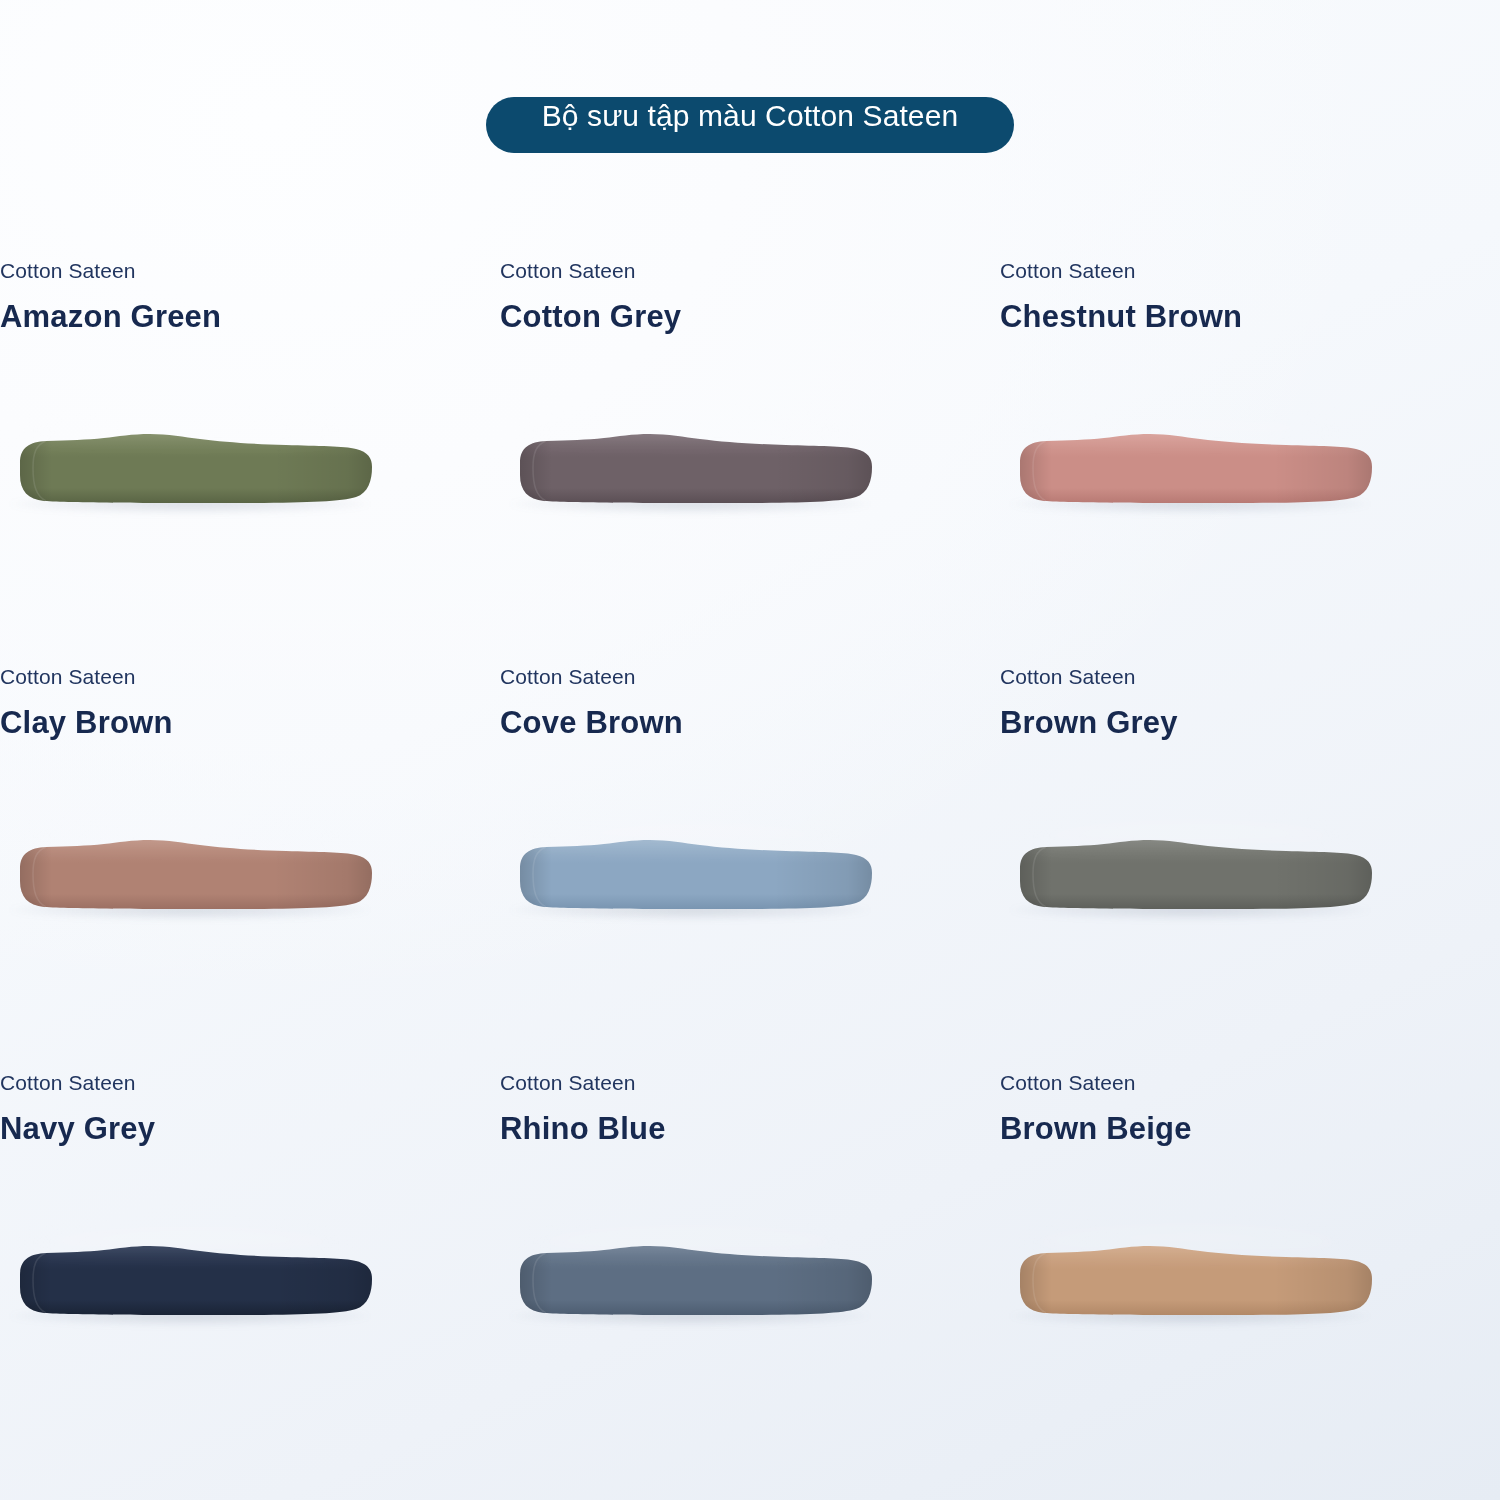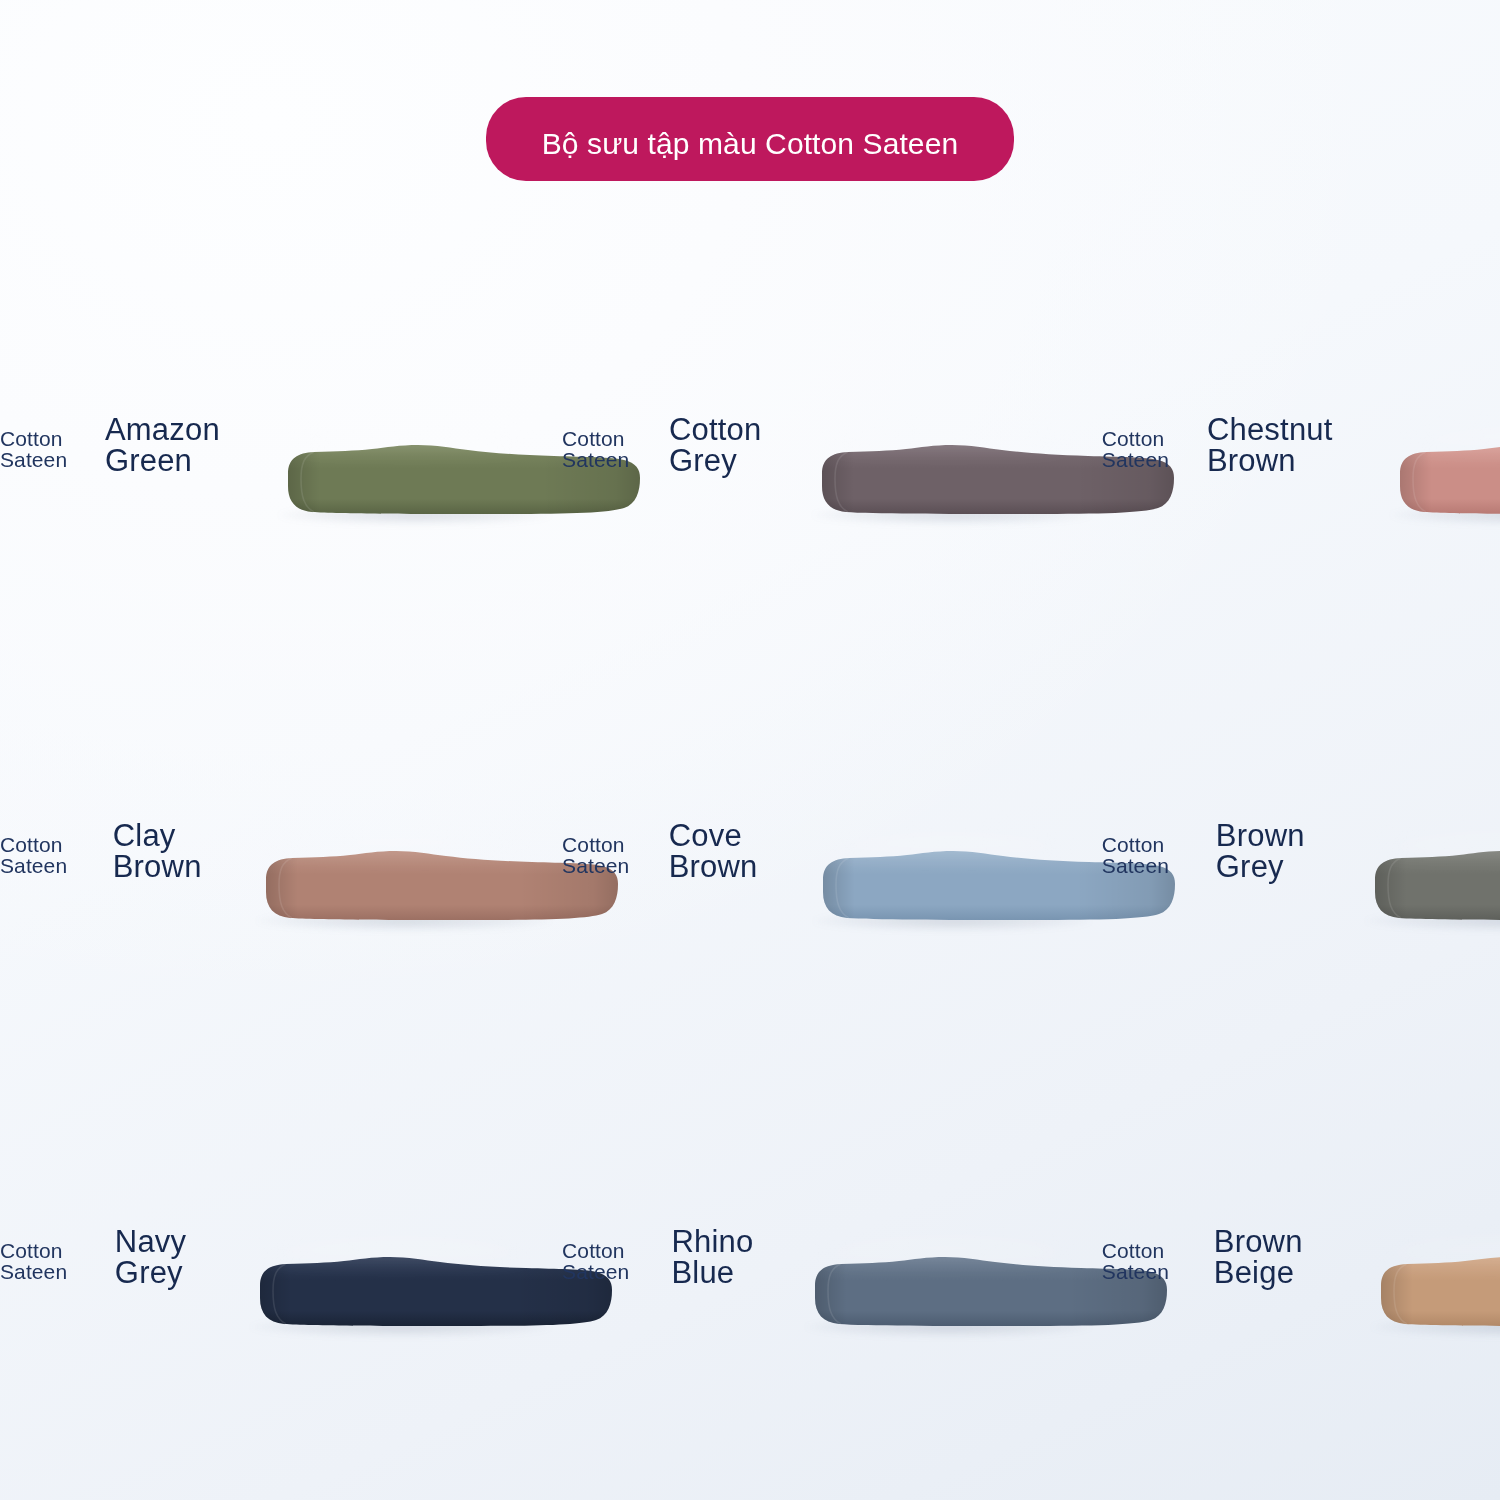--- a/index.html
+++ b/index.html
@@ -30,24 +30,24 @@
   
   .title-wrap {
     position: absolute;
     top: 97px;
     left: 0;
     width: 1500px;
     display: flex;
     justify-content: center;
   }
   .title-pill {
-    background: #be185d;
+    background: #0c4a6e;
     color: #ffffff;
     border-radius: 40px;
-    padding: 32px 56px 22px;
+    padding: 4px 56px 22px;
     font-size: 30px;
     line-height: 1;
     letter-spacing: .1px;
     font-weight: 400;
     white-space: nowrap;
   }
 
   
   .grid {
     position: absolute;
@@ -55,34 +55,35 @@
     left: 0;
     width: 1500px;
     display: grid;
     grid-template-columns: repeat(3, 1fr);
     grid-auto-rows: 406px;
   }
 
   .cell {
     position: relative;
     display: flex;
-    align-items: center;
+    flex-direction: column;
+    align-items: flex-start;
   }
 
   .label-sub {
     font-size: 21px;
     color: #21355f;
     font-weight: 400;
     letter-spacing: .1px;
     line-height: 1;
     margin-top: 28px;
   }
   .label-name {
     font-size: 31px;
-    font-weight: 400;
+    font-weight: 700;
     color: #17294f;
     letter-spacing: .2px;
     line-height: 1;
     margin-top: 20px;
   }
 
   
   .pillow-stage {
     position: relative;
     width: 380px;

